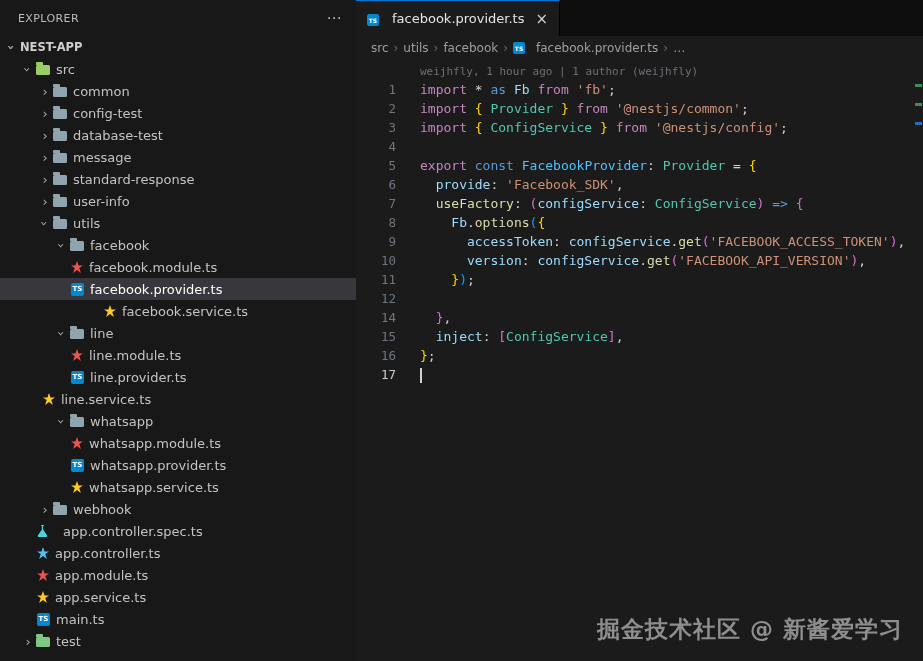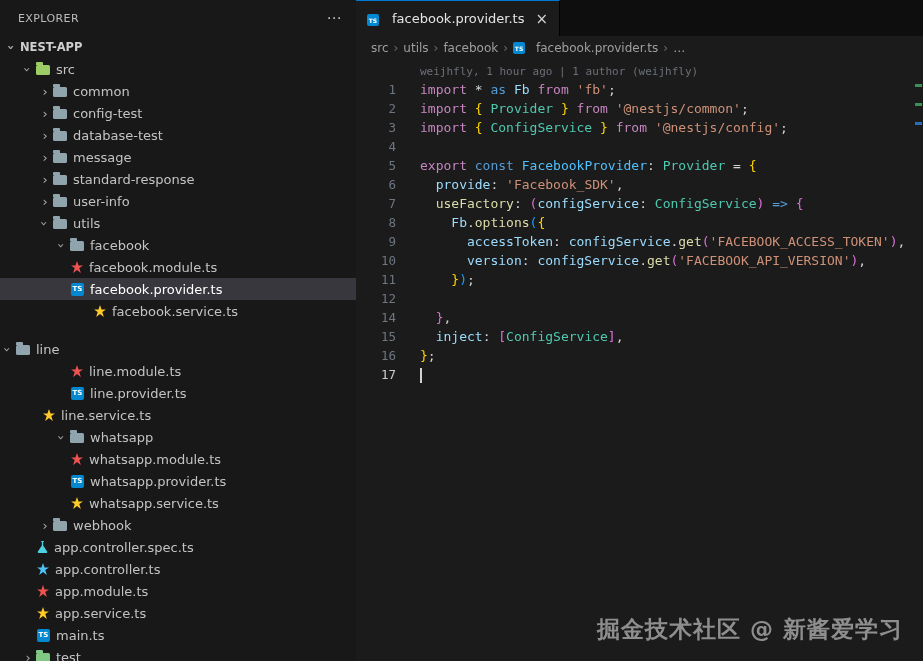--- a/index.html
+++ b/index.html
@@ -111,25 +111,25 @@
           <span>facebook</span>
         </div>
         <div class="tree-row" style="padding-left: 71px;">
           <span class="fi icon-star" style="background: rgb(239, 83, 80);"></span>
           <span>facebook.module.ts</span>
         </div>
         <div class="tree-row selected" style="padding-left: 71px;">
           <span class="fi icon-ts" style="background: rgb(2, 136, 209);">TS</span>
           <span>facebook.provider.ts</span>
         </div>
-        <div class="tree-row" style="padding-left: 94px;">
+        <div class="tree-row" style="padding-left: 75px; margin-left: 29px;">
           <span class="fi icon-star" style="background: rgb(255, 202, 40);"></span>
           <span>facebook.service.ts</span>
         </div>
-        <div class="tree-row" style=" margin-top: 16px;">
+        <div class="tree-row" style="padding-left: 54px;">
           <span class="chev exp"><span class="g">›</span></span>
           <span class="fi icon-folder" style="background: rgb(144, 164, 174);"></span>
           <span>line</span>
         </div>
         <div class="tree-row" style="padding-left: 71px;">
           <span class="fi icon-star" style="background: rgb(239, 83, 80);"></span>
           <span>line.module.ts</span>
         </div>
         <div class="tree-row" style="padding-left: 71px;">
           <span class="fi icon-ts" style="background: rgb(2, 136, 209);">TS</span>
@@ -154,21 +154,21 @@
         </div>
         <div class="tree-row" style="padding-left: 71px;">
           <span class="fi icon-star" style="background: rgb(255, 202, 40);"></span>
           <span>whatsapp.service.ts</span>
         </div>
         <div class="tree-row" style="padding-left: 37px;">
           <span class="chev"><span class="g">›</span></span>
           <span class="fi icon-folder" style="background: rgb(144, 164, 174);"></span>
           <span>webhook</span>
         </div>
-        <div class="tree-row" style="padding-left: 37px;">
+        <div class="tree-row" style="padding-left: 37px; gap: 9px;">
           <span class="fi icon-flask" style="background: rgb(77, 208, 225);"></span>
           <span>app.controller.spec.ts</span>
         </div>
         <div class="tree-row" style="padding-left: 37px;">
           <span class="fi icon-star" style="background: rgb(79, 195, 247);"></span>
           <span>app.controller.ts</span>
         </div>
         <div class="tree-row" style="padding-left: 37px;">
           <span class="fi icon-star" style="background: rgb(239, 83, 80);"></span>
           <span>app.module.ts</span>

